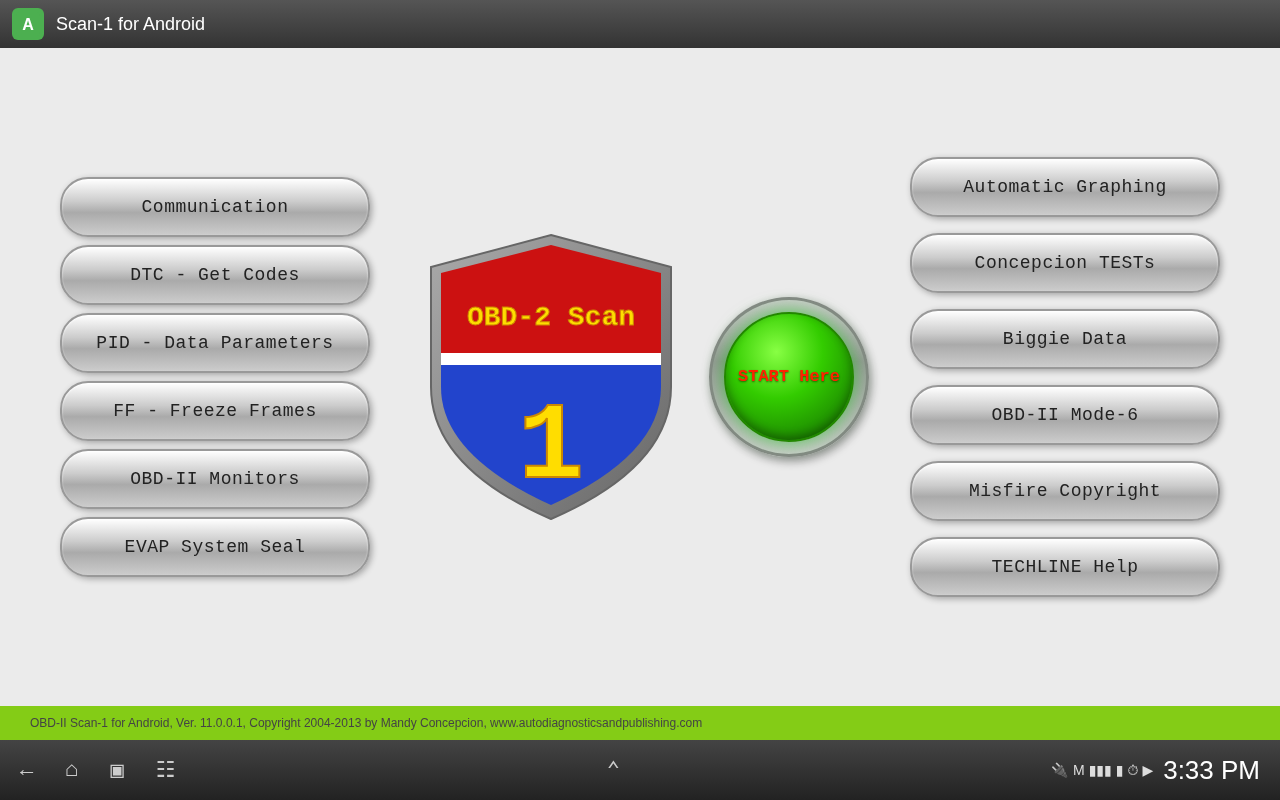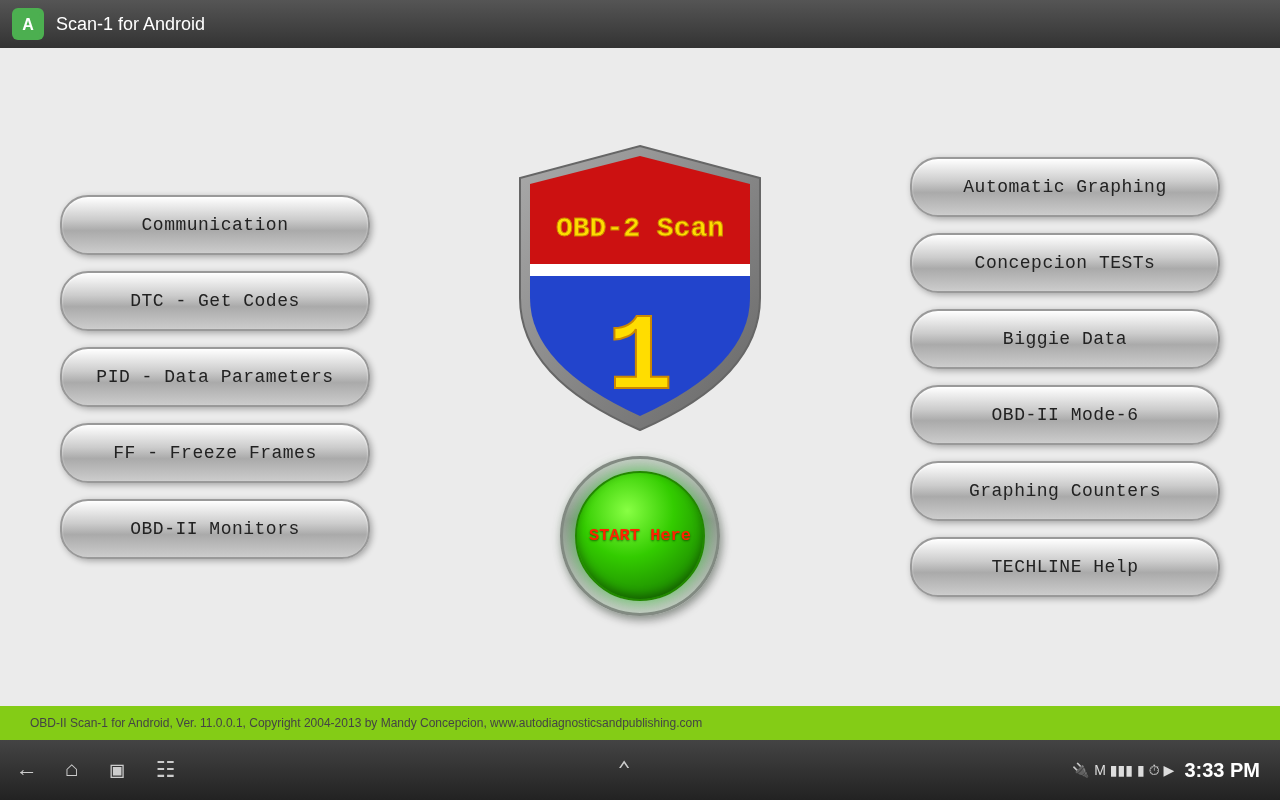--- a/index.html
+++ b/index.html
@@ -60,21 +60,21 @@
       display: flex;
       align-items: center;
       justify-content: space-between;
       padding: 30px 60px;
     }
 
     
     #left-col {
       display: flex;
       flex-direction: column;
-      gap: 16px;
+      gap: 8px;
       width: 310px;
     }
 
     
     #right-col {
       display: flex;
       flex-direction: column;
       gap: 16px;
       width: 310px;
     }
@@ -90,21 +90,21 @@
       color: #222;
       text-align: center;
       cursor: pointer;
       box-shadow: 2px 2px 6px rgba(0,0,0,0.3), inset 0 1px 2px rgba(255,255,255,0.8);
       letter-spacing: 0.5px;
     }
 
     
     #center-area {
       display: flex;
-      flex-direction: column;
+      flex-direction: row;
       align-items: center;
       gap: 18px;
     }
 
     
     #shield-container {
       position: relative;
       width: 280px;
       height: 300px;
     }
@@ -197,22 +197,22 @@
 
     #status-bar {
       display: flex;
       align-items: center;
       gap: 10px;
       color: white;
       font-family: sans-serif;
     }
 
     #time-display {
-      font-size: 20px;
-      font-weight: bold;
+      font-size: 26px;
+      font-weight: normal;
       color: white;
     }
 
     #status-icons {
       display: flex;
       align-items: center;
       gap: 4px;
       font-size: 14px;
       color: #ddd;
     }
@@ -232,20 +232,21 @@
 
 <div id="main">
   <div id="content-area">
 
     <div id="left-col">
       <button class="menu-btn">Communication</button>
       <button class="menu-btn">DTC - Get Codes</button>
       <button class="menu-btn">PID - Data Parameters</button>
       <button class="menu-btn">FF - Freeze Frames</button>
       <button class="menu-btn">OBD-II Monitors</button>
+      <button class="menu-btn">EVAP System Seal</button>
     </div>
 
     <div id="center-area">
 
       <div id="shield-container">
         <svg id="shield-svg" viewBox="0 0 280 300" xmlns="http://www.w3.org/2000/svg">
 
           <defs>
             <linearGradient id="borderGrad" x1="0%" y1="0%" x2="100%" y2="100%">
               <stop offset="0%" style="stop-color:#aaaaaa;stop-opacity:1"></stop>
@@ -275,21 +276,21 @@
           </div>
         </div>
       </div>
     </div>
 
     <div id="right-col">
       <button class="menu-btn">Automatic Graphing</button>
       <button class="menu-btn">Concepcion TESTs</button>
       <button class="menu-btn">Biggie Data</button>
       <button class="menu-btn">OBD-II Mode-6</button>
-      <button class="menu-btn">Graphing Counters</button>
+      <button class="menu-btn">Misfire Copyright</button>
       <button class="menu-btn">TECHLINE Help</button>
     </div>
 
   </div>
 
   <div id="footer-text">
     <span>OBD-II Scan-1 for Android, Ver. 11.0.0.1, Copyright 2004-2013 by Mandy Concepcion, www.autodiagnosticsandpublishing.com</span>
   </div>
 </div>
 

